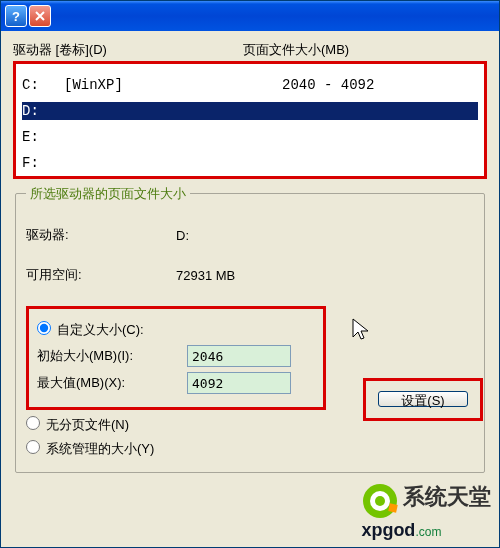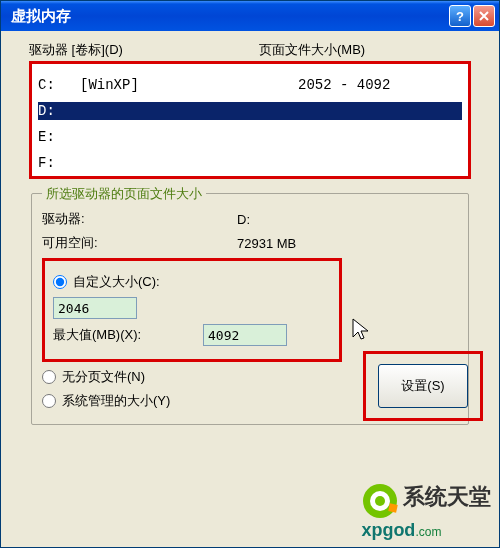--- a/index.html
+++ b/index.html
@@ -3,54 +3,53 @@
 <meta charset="utf-8">
 <style>
 * { box-sizing: border-box; margin: 0; padding: 0; }
 body { font-family: "SimSun", "宋体", sans-serif; font-size: 13px; background: #fff; }
 .window { width: 500px; height: 548px; border: 1px solid #003c74; background: #ece9d8; position: relative; overflow: hidden; }
 .titlebar { height: 30px; background: linear-gradient(to bottom, #3a8cff 0%, #0053e1 10%, #0046d5 50%, #0053e1 100%); display: flex; align-items: center; padding: 0 4px; color: #fff; font-weight: bold; }
 .title-text { flex: 1; font-size: 15px; padding-left: 6px; }
 .title-btns { display: flex; gap: 2px; }
 .title-btn { width: 22px; height: 22px; background: linear-gradient(to bottom, #f39b8f, #d94a2f); border: 1px solid #fff; border-radius: 3px; display: flex; align-items: center; justify-content: center; color: #fff; font-weight: bold; font-size: 13px; cursor: pointer; }
 .title-btn.help { background: linear-gradient(to bottom,#5db0ff,#1360cc); }
-.content { padding: 6px 28px; }
+.content { padding: 6px 12px; }
 .top-labels { display: flex; margin: 4px 0 2px; font-size: 13px; }
 .top-labels .l1 { width: 230px; }
 .redbox { border: 3px solid #d80000; }
 .drivelist { background: #fff; font-family: Consolas, "Courier New", monospace; font-size: 14px; padding: 4px 6px; }
 .drivelist .row { display: flex; white-space: pre; height: 18px; align-items: center; margin-top: 8px; }
 .drivelist .dcol { width: 260px; }
 .drivelist .row.selected { background: #0a246a; color: #fff; }
 .group { border: 1px solid #a8a69a; border-radius: 2px; padding: 10px 10px 8px; margin: 14px 2px 0; position: relative; }
 .group-title { position: absolute; top: -9px; left: 10px; background: #ece9d8; padding: 0 4px; color: #4d7c0f; font-size: 13px; }
-.kv-row { display: flex; margin: 6px 0; align-items: center; gap: 45px; }
+.kv-row { display: flex; margin: 22px 0; align-items: center; }
 .kv-row .k { width: 150px; }
-.radio-row { display: flex; align-items: center; margin: 6px 0; gap: 6px; }
+.radio-row { display: flex; margin: 6px 0; gap: 6px; }
 .radio-row input[type=radio] { width: 14px; height: 14px; }
 .radio-wrap { border: 3px solid #d80000; padding: 6px 8px 8px; width: 300px; margin: 4px 0; }
 .field-row { display: flex; align-items: center; margin: 5px 0; }
 .field-row .fl { width: 150px; }
-.txt { width: 84px; height: 22px; border: 1px solid #7f9db9; background: #d9f0d9; font-family: Consolas, monospace; font-size: 13px; padding: 2px 4px; }
-.btn { min-width: 90px; height: 44px; border: 1px solid #003c74; background: linear-gradient(to bottom, #fefefe, #e4e3da); border-radius: 3px; font-family: inherit; font-size: 13px; cursor: pointer; }
+.txt { width: 104px; height: 22px; border: 1px solid #7f9db9; background: #d9f0d9; font-family: Consolas, monospace; font-size: 13px; padding: 2px 4px; }
+.btn { min-width: 90px; height: 16px; border: 1px solid #003c74; background: linear-gradient(to bottom, #fefefe, #e4e3da); border-radius: 3px; font-family: inherit; font-size: 13px; cursor: pointer; }
 .btn-redbox { position: absolute; right: 16px; bottom: 126px; border: 3px solid #d80000; padding: 10px 12px; }
 .cursor { position: absolute; left: 350px; top: 316px; pointer-events: none; }
 .logo { position: absolute; right: 8px; bottom: 6px; font-family: Arial, sans-serif; margin-top: 14px; }
 .logo .big { font-size: 22px; font-weight: bold; color: #333; }
-.logo .url { font-size: 18px; font-weight: bold; color: #0f766e; }
+.logo .url { font-size: 18px; font-weight: bold; color: #0f172a; }
 .logo .com { color: #15803d; font-size: 12px; }
 .logo svg { vertical-align: middle; }
 </style>
 </head>
 <body>
 
 <div class="window">
 
   <div class="titlebar">
-    <div class="title-text">虚拟内存</div>
     <div class="title-btns">
       <div class="title-btn help">?</div>
       <div class="title-btn">
         <svg width="10" height="10" viewBox="0 0 10 10">
             <path d="M1 1 L9 9 M9 1 L1 9" stroke="#fff" stroke-width="2"></path>
           </svg>
       </div>
     </div>
   </div>
 
@@ -58,21 +57,21 @@
 
     <div class="top-labels">
       <div class="l1">驱动器 [卷标](D)</div>
       <div>页面文件大小(MB)</div>
     </div>
 
     <div class="redbox">
       <div class="drivelist">
         <div class="row">
           <span class="dcol">C:   [WinXP]</span>
-          <span>2052 - 4092</span>
+          <span>2040 - 4092</span>
         </div>
         <div class="row selected">
           <span class="dcol">D:</span>
           <span></span>
         </div>
         <div class="row">
           <span class="dcol">E:</span>
           <span></span>
         </div>
         <div class="row">
@@ -93,20 +92,21 @@
         <div class="k">可用空间:</div>
         <div>72931 MB</div>
       </div>
 
       <div class="radio-wrap redbox">
         <div class="radio-row">
           <input type="radio" name="pfs" checked="" style="">
           <span>自定义大小(C):</span>
         </div>
         <div class="field-row">
+          <div class="fl">初始大小(MB)(I):</div>
           <input class="txt" type="text" value="2046" style="">
         </div>
         <div class="field-row">
           <div class="fl">最大值(MB)(X):</div>
           <input class="txt" type="text" value="4092" style="">
         </div>
       </div>
 
       <div class="radio-row">
         <input type="radio" name="pfs" style="">

